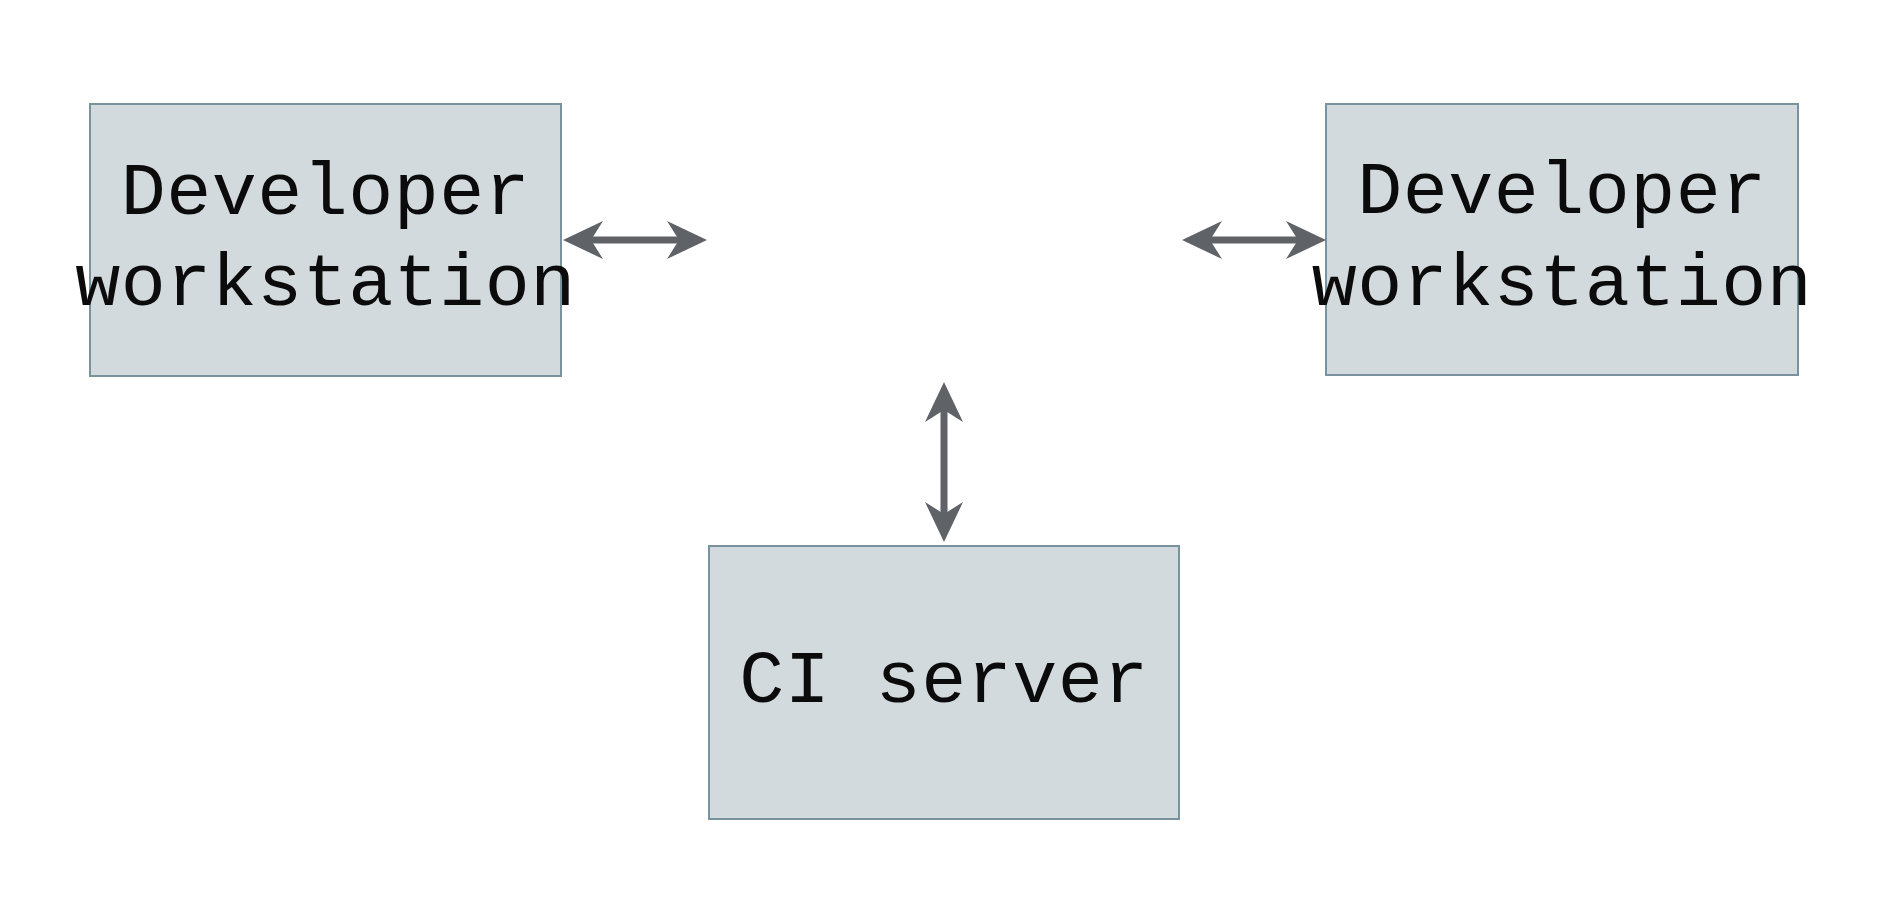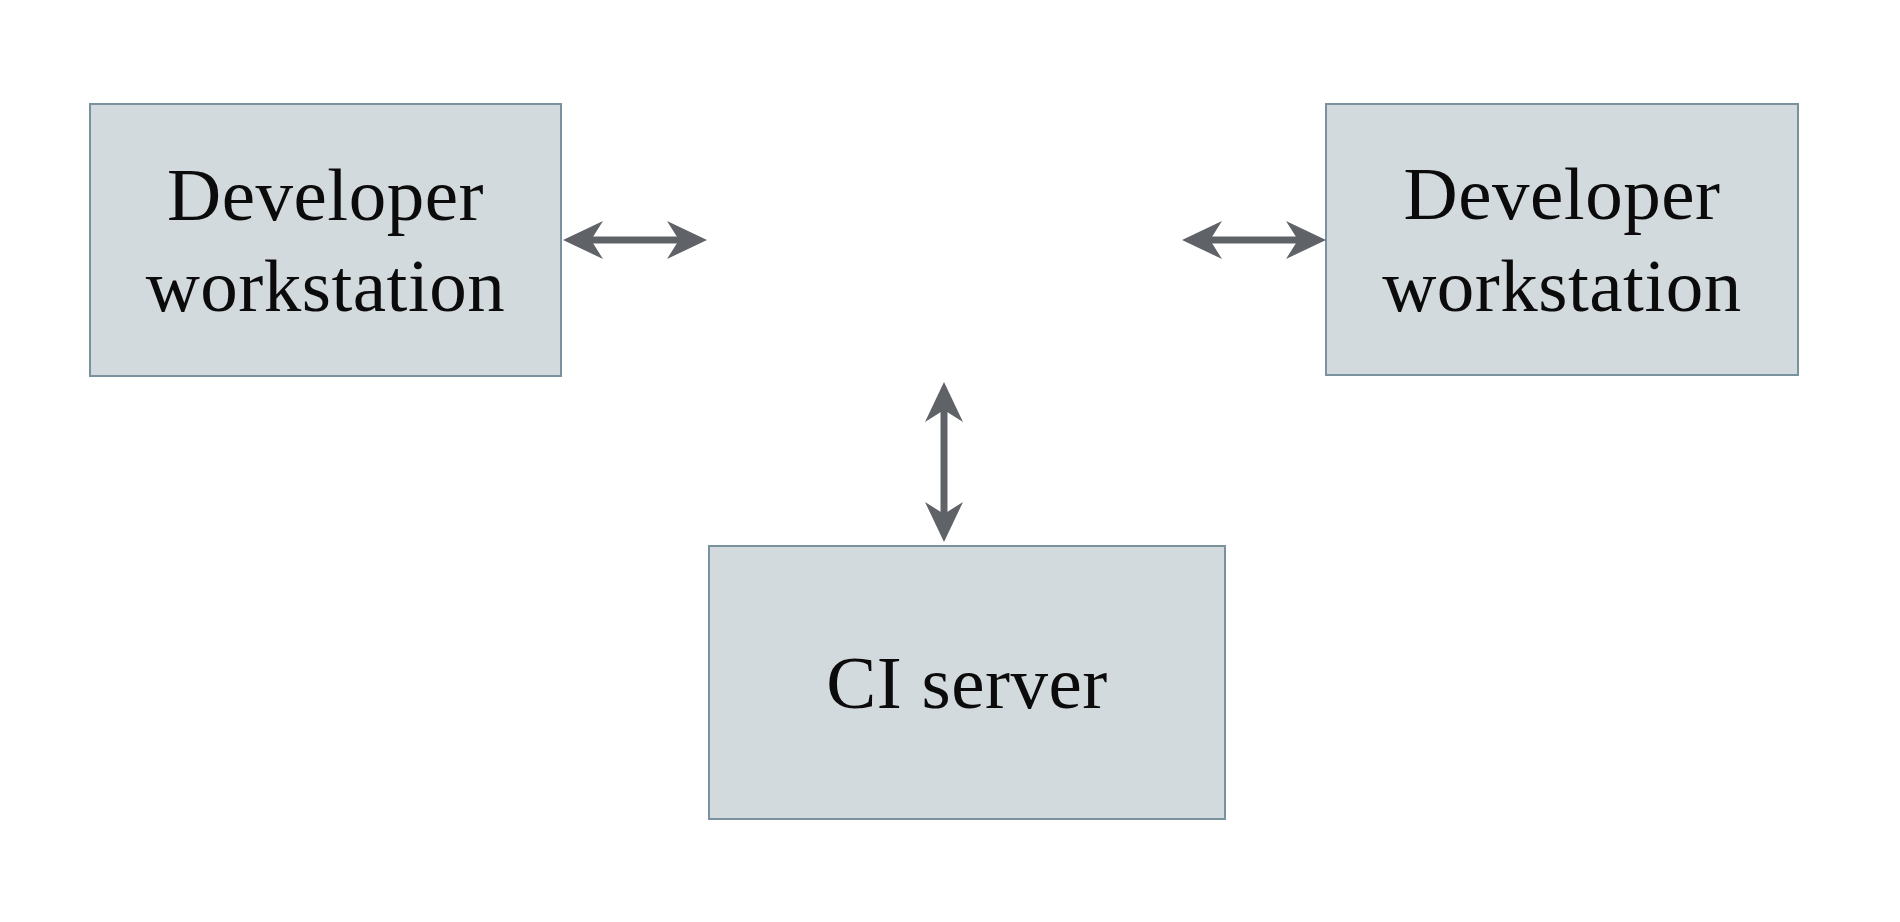--- a/index.html
+++ b/index.html
@@ -6,21 +6,21 @@
     margin: 0;
     padding: 0;
     background: #ffffff;
   }
   .canvas {
     position: relative;
     width: 1900px;
     height: 922px;
     background: #ffffff;
     overflow: hidden;
-    font-family: Liberation Serif, serif;
+    font-family: Liberation Mono, monospace;
   }
   .node {
     position: absolute;
     background: #d3dadd;
     border: 2px solid #7a929e;
     box-sizing: border-box;
     display: flex;
     align-items: center;
     justify-content: center;
     text-align: center;
@@ -28,21 +28,21 @@
   .node-label {
     font-size: 75px;
     line-height: 1.22;
     color: #0b0b0b;
     white-space: pre-line;
     letter-spacing: 0.5px;
   }
   #node-dev-left   { left: 89px;   top: 103px; width: 473px; height: 274px; }
   #node-cache      { left: 708px;  top: 103px; width: 472px; height: 276px; }
   #node-dev-right  { left: 1325px; top: 103px; width: 474px; height: 273px; }
-  #node-ci         { left: 708px;  top: 545px; width: 518px; height: 275px; }
+  #node-ci         { left: 708px;  top: 545px; width: 472px; height: 275px; }
   .edge {
     position: absolute;
   }
   #edge-left   { left: 561px;  top: 218px; }
   #edge-right  { left: 1180px; top: 218px; }
   #edge-ci     { left: 922px;  top: 380px; }
 </style>
 </head>
 <body>
 

